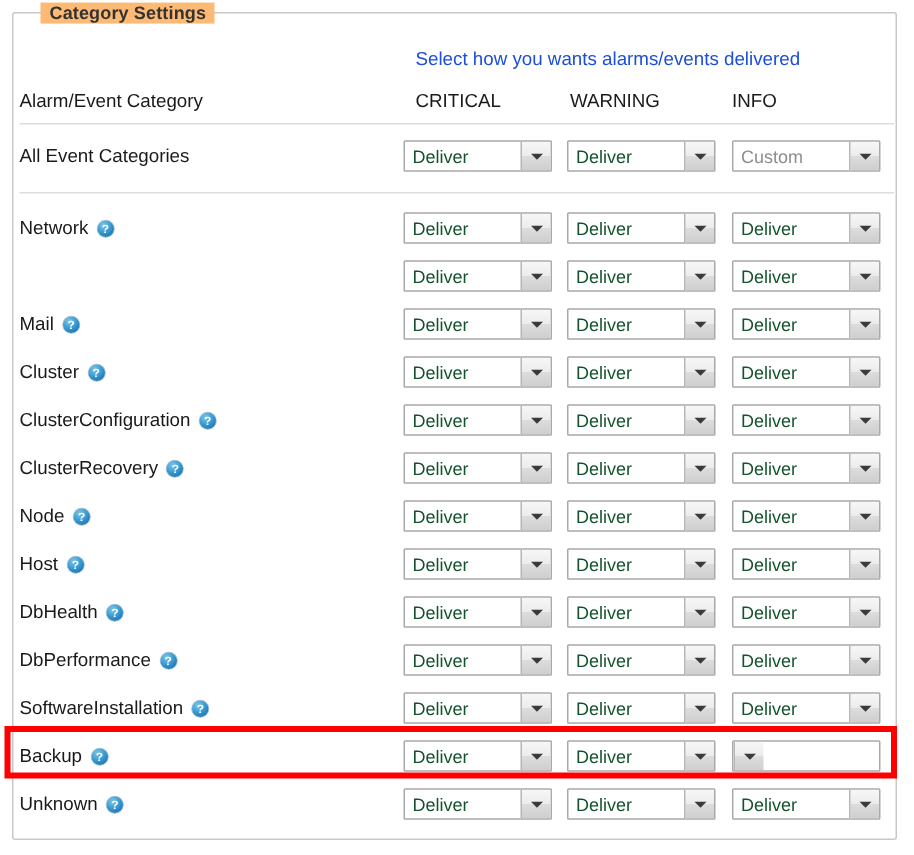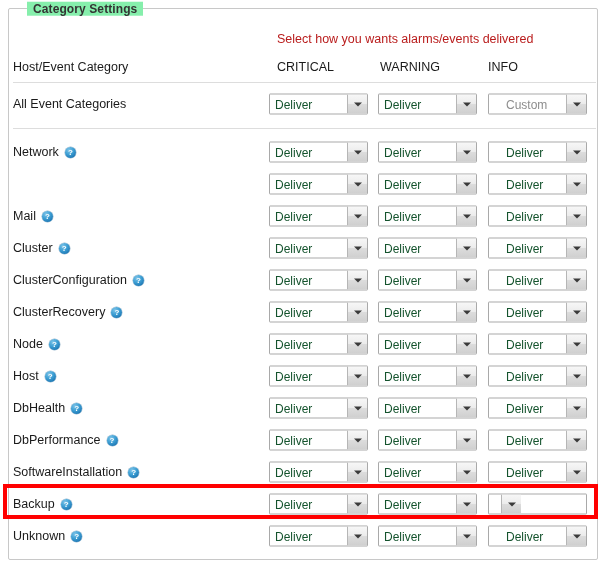--- a/index.html
+++ b/index.html
@@ -24,21 +24,21 @@
     height: 552px;
     box-sizing: border-box;
     border: 1px solid #c8c8c8;
     border-radius: 2px;
   }
   .legend {
     position: absolute;
     left: 18px;
     top: 0px;
     transform: translateY(-52%);
-    background: #86efac;
+    background: #fdba74;
     padding: 0 6px;
     font-size: 12px;
     font-weight: bold;
     color: #333333;
     letter-spacing: 0.1px;
     white-space: nowrap;
   }
 
   .content {
     position: absolute;
@@ -46,21 +46,21 @@
     top: 0;
     width: 609px;
     height: 570px;
   }
 
   .hdr-note {
     position: absolute;
     left: 277px;
     top: 32px;
     font-size: 12.5px;
-    color: #b91c1c;
+    color: #1d4ed8;
     white-space: nowrap;
   }
 
   .col-head {
     position: absolute;
     top: 60px;
     font-size: 12.5px;
     color: #1a1a1a;
     white-space: nowrap;
   }
@@ -133,21 +133,21 @@
     box-sizing: border-box;
     border: 1px solid #a9a9a9;
     border-radius: 1px;
     background: #ffffff;
     display: flex;
     align-items: stretch;
     overflow: hidden;
   }
   .sel.c1 { left: 269px; }
   .sel.c2 { left: 378px; }
-  .sel.c3 { left: 488px; padding-left: 12px; }
+  .sel.c3 { left: 488px; }
 
   .sel-text {
     flex: 1 1 auto;
     display: flex;
     align-items: center;
     padding-left: 5px;
     font-size: 12px;
     color: #14532d;
     white-space: nowrap;
     overflow: hidden;
@@ -190,21 +190,21 @@
 <body>
 
 <div class="fieldset">
   <div class="legend">Category Settings</div>
 </div>
 
 <div class="content">
 
   <div class="hdr-note">Select how you wants alarms/events delivered</div>
 
-  <div class="col-head c0">Host/Event Category</div>
+  <div class="col-head c0">Alarm/Event Category</div>
   <div class="col-head c1">CRITICAL</div>
   <div class="col-head c2">WARNING</div>
   <div class="col-head c3">INFO</div>
 
   <div class="rule r1"></div>
   <div class="rule r2"></div>
 
   <div id="rows-container">
       <div class="row" style="top: 88px;">
         <div class="row-label">

